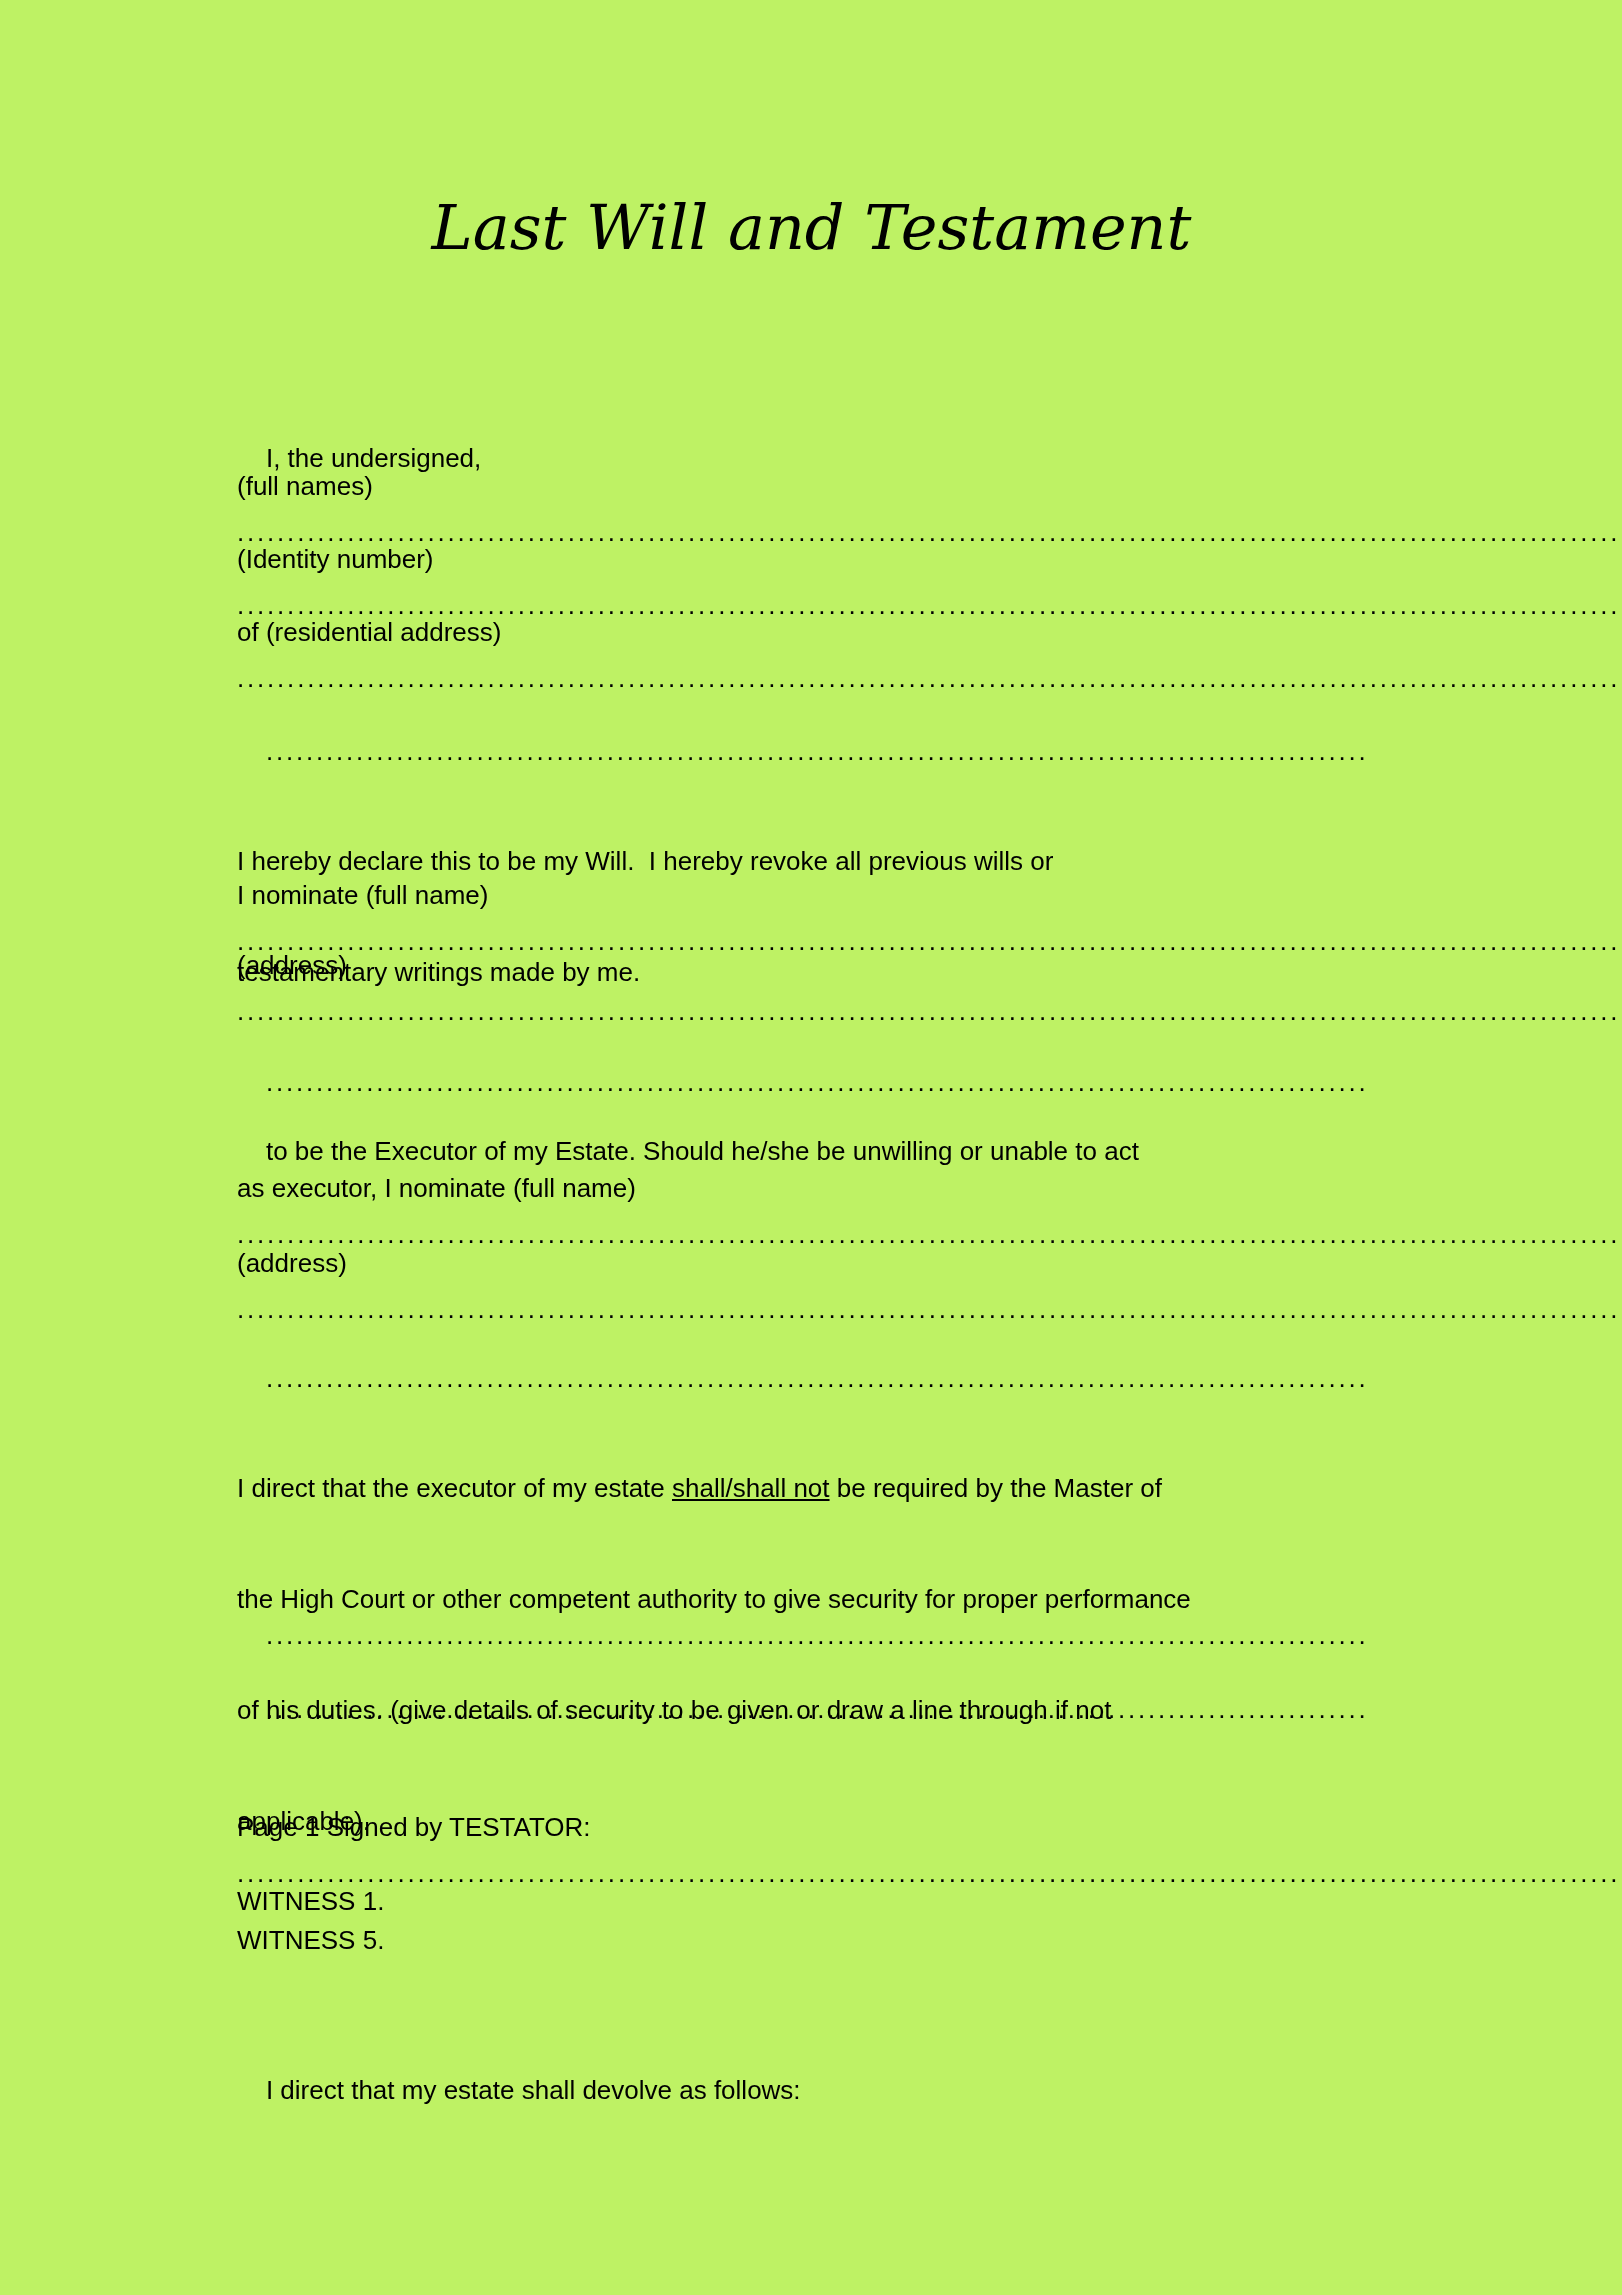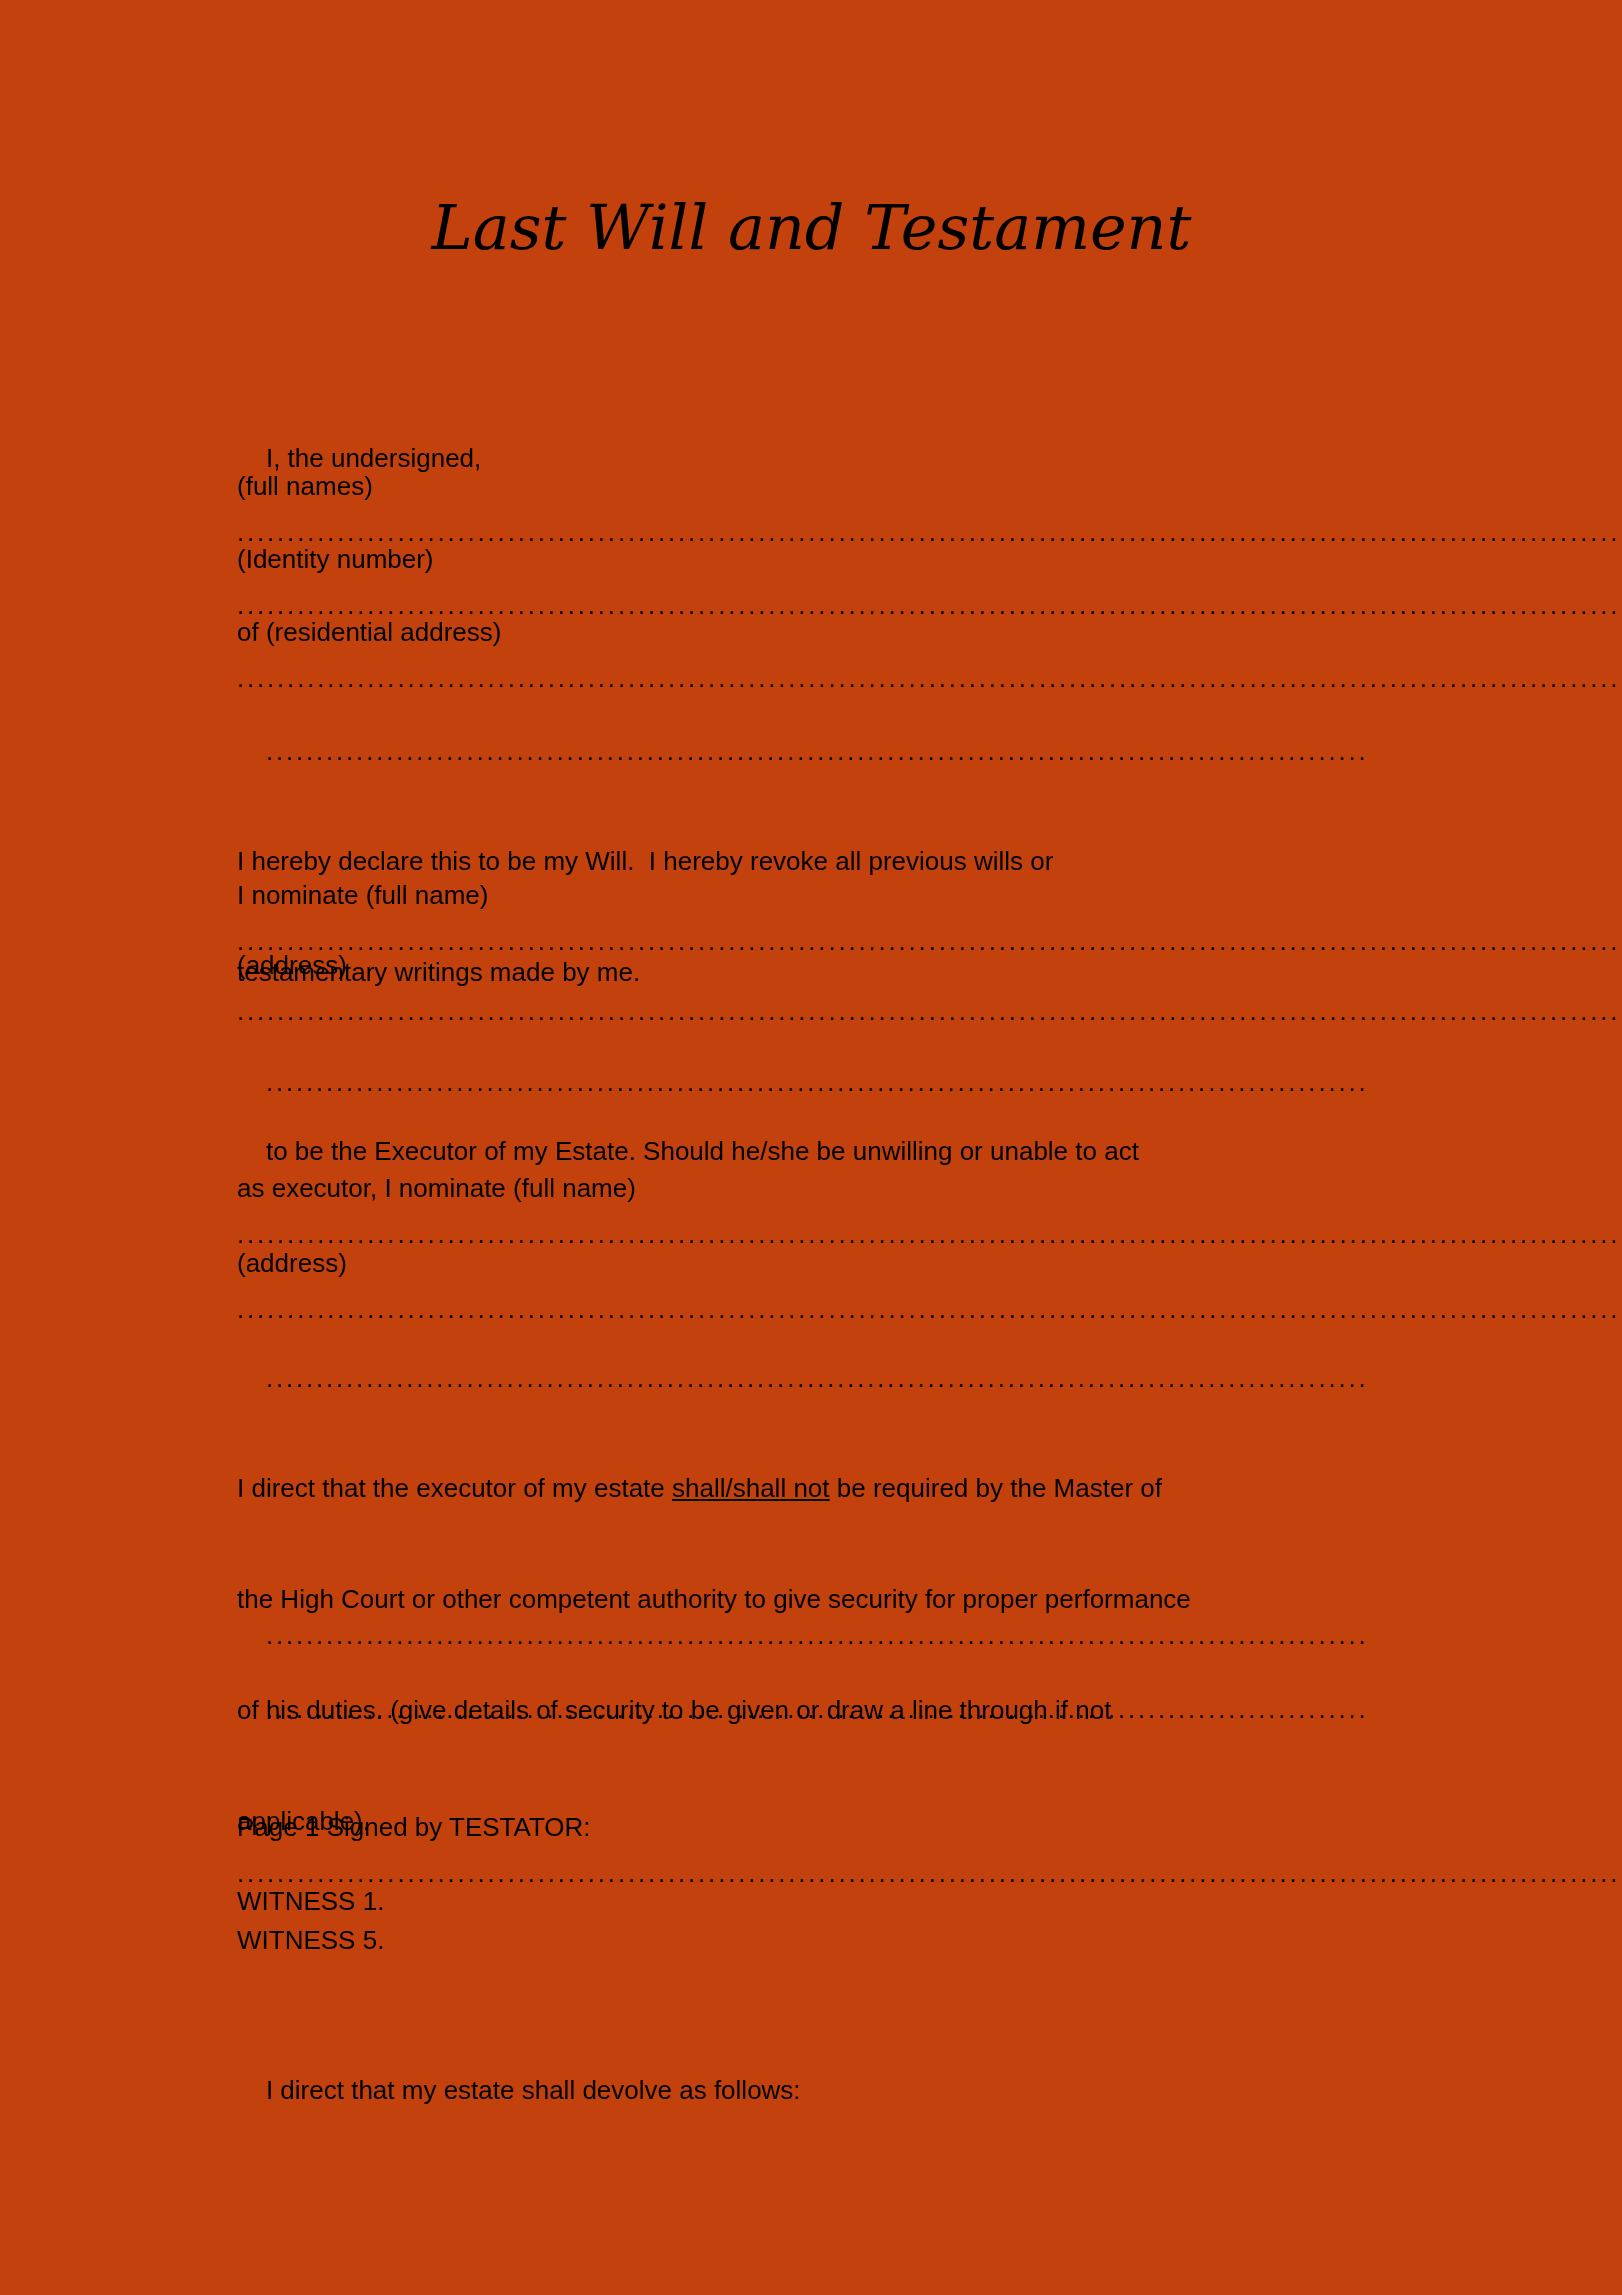--- a/index.html
+++ b/index.html
@@ -12,21 +12,21 @@
     height: 2296px;
     position: relative;
     overflow: hidden;
     font-family: "Liberation Sans", sans-serif;
     font-size: 26px;
     color: #000000;
   }
   .page {
     position: absolute;
     inset: 0;
-    background: #c2410c;
+    background: #bef264;
   }
   .title {
     position: absolute;
     top: 184px;
     left: 0;
     width: 100%;
     margin: 0;
     text-align: center;
     font-family: "DejaVu Serif", serif;
     font-style: italic;

